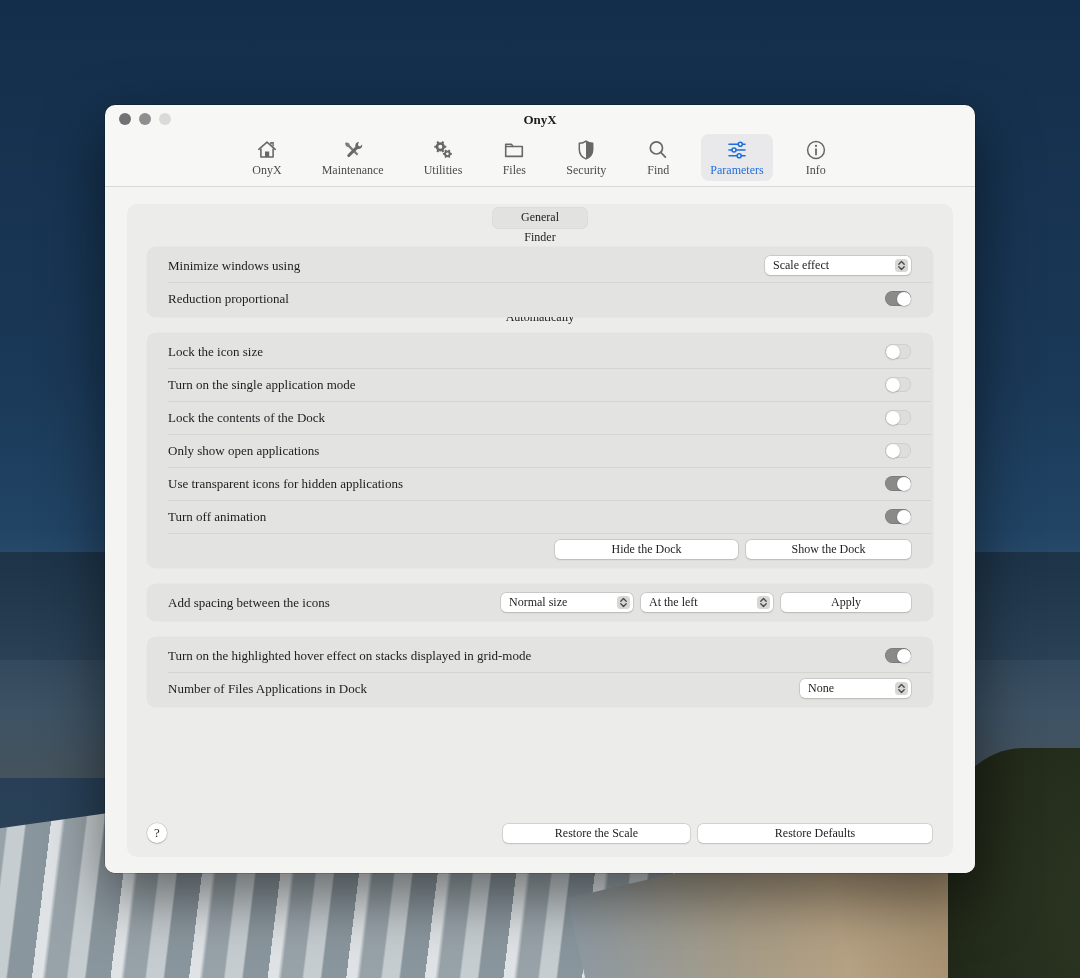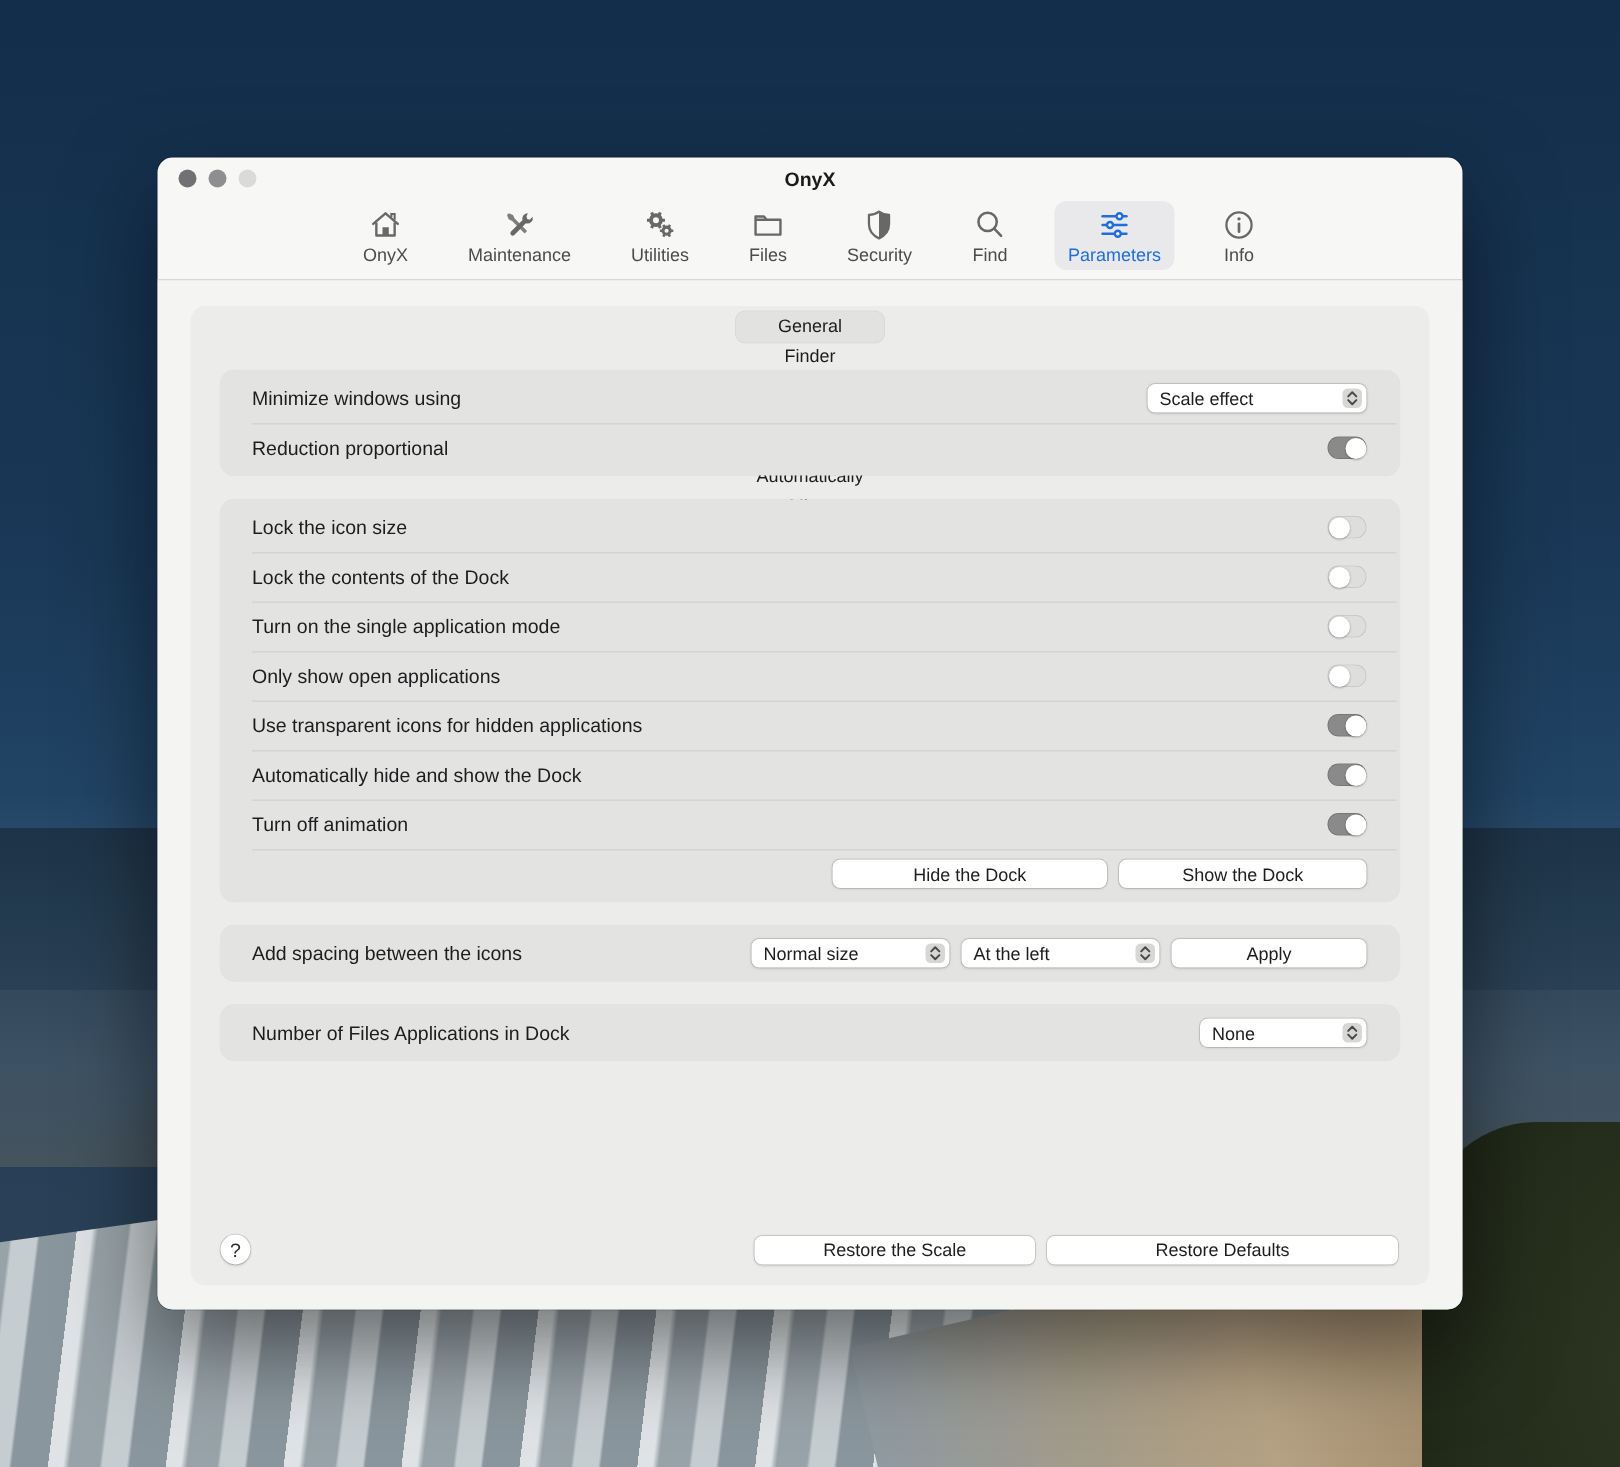--- a/index.html
+++ b/index.html
@@ -1,17 +1,17 @@
 <!DOCTYPE html>
 <html style="--accent: #1f6ed9; --toggle-on: #8a8a8a; --sel-tab: #ffffff;"><head>
 <meta charset="utf-8">
 <style>
   * { margin:0; padding:0; box-sizing:border-box; }
   html,body { width:1080px; height:978px; font-family:"Liberation Sans","DejaVu Sans",sans-serif; }
-  .desktop { position:relative; width:1080px; height:978px; overflow:hidden; background:#16324e; }
+  .desktop { position:relative; width:1080px; height:978px; overflow:hidden; background:#16324e;font-family:Liberation Serif, serif; }
 
   
   .sky { position:absolute; inset:0;
     background:linear-gradient(180deg,#132e4a 0%,#1a3857 38%,#214465 54%,#2c4e6e 59%,#3a5976 63%,#2e4a63 67%,#273f58 74%,#2c4254 100%); }
   .hills { position:absolute; top:552px; left:0; right:0; height:112px;
     background:linear-gradient(180deg,#1d3348 0%,#223a4e 45%,#2b4156 100%); }
   .midland { position:absolute; top:660px; left:0; right:0; height:118px;
     background:linear-gradient(180deg,#33495c 0%,#3d5264 45%,#45535c 100%); }
   .ocean { position:absolute; top:782px; left:-90px; width:860px; height:330px; transform:rotate(-8deg);
     background:repeating-linear-gradient(105deg,#dfe3e5 0 10px,#98a3a9 14px 34px,#c6cdd0 36px 52px,#8a969d 54px 78px); }
@@ -245,53 +245,45 @@
             <div class="group">
               <div class="row">
                 <div class="row-label">Lock the icon size</div>
                 <div class="controls">
                   <div class="toggle off">
                     <div class="knob"></div>
                   </div>
                 </div>
               </div>
               <div class="row">
+                <div class="row-label">Turn on the single application mode</div>
+                <div class="controls">
+                  <div class="toggle off">
+                    <div class="knob"></div>
+                  </div>
+                </div>
+              </div>
+              <div class="row">
                 <div class="row-label">Lock the contents of the Dock</div>
                 <div class="controls">
                   <div class="toggle off">
                     <div class="knob"></div>
                   </div>
                 </div>
               </div>
               <div class="row">
-                <div class="row-label">Turn on the single application mode</div>
+                <div class="row-label">Only show open applications</div>
                 <div class="controls">
                   <div class="toggle off">
                     <div class="knob"></div>
                   </div>
                 </div>
               </div>
               <div class="row">
-                <div class="row-label">Only show open applications</div>
-                <div class="controls">
-                  <div class="toggle off">
-                    <div class="knob"></div>
-                  </div>
-                </div>
-              </div>
-              <div class="row">
                 <div class="row-label">Use transparent icons for hidden applications</div>
-                <div class="controls">
-                  <div class="toggle on">
-                    <div class="knob"></div>
-                  </div>
-                </div>
-              </div>
-              <div class="row">
-                <div class="row-label">Automatically hide and show the Dock</div>
                 <div class="controls">
                   <div class="toggle on">
                     <div class="knob"></div>
                   </div>
                 </div>
               </div>
               <div class="row">
                 <div class="row-label">Turn off animation</div>
                 <div class="controls">
                   <div class="toggle on">
@@ -328,20 +320,28 @@
                         <path d="M2 7.4 L5 10.4 L8 7.4"></path>
                       </svg>
                     </span>
                   </div>
                   <div class="btn" style="width: 130px;">Apply</div>
                 </div>
               </div>
             </div>
             <div class="group">
               <div class="row">
+                <div class="row-label">Turn on the highlighted hover effect on stacks displayed in grid-mode</div>
+                <div class="controls">
+                  <div class="toggle on">
+                    <div class="knob"></div>
+                  </div>
+                </div>
+              </div>
+              <div class="row">
                 <div class="row-label">Number of Files Applications in Dock</div>
                 <div class="controls">
                   <div class="popup" style="width: 111px;">
                     <span class="popup-value">None</span>
                     <span class="stepper">
                       <svg width="9" height="11" viewBox="0 0 10 12" fill="none" stroke="#4a4a4a" stroke-width="1.5" stroke-linecap="round" stroke-linejoin="round">
                         <path d="M2 4.6 L5 1.6 L8 4.6"></path>
                         <path d="M2 7.4 L5 10.4 L8 7.4"></path>
                       </svg>
                     </span>

